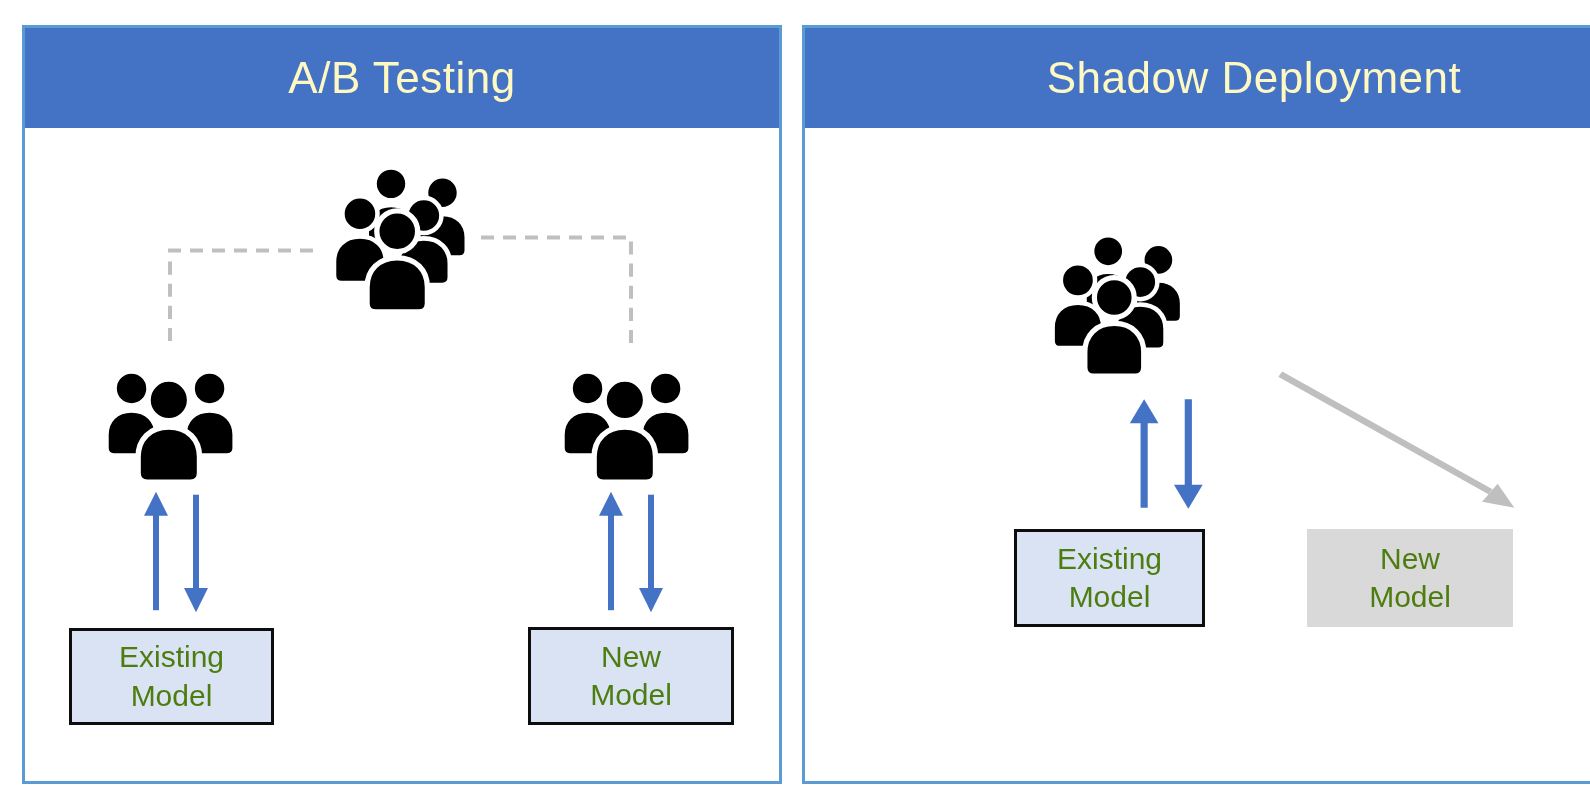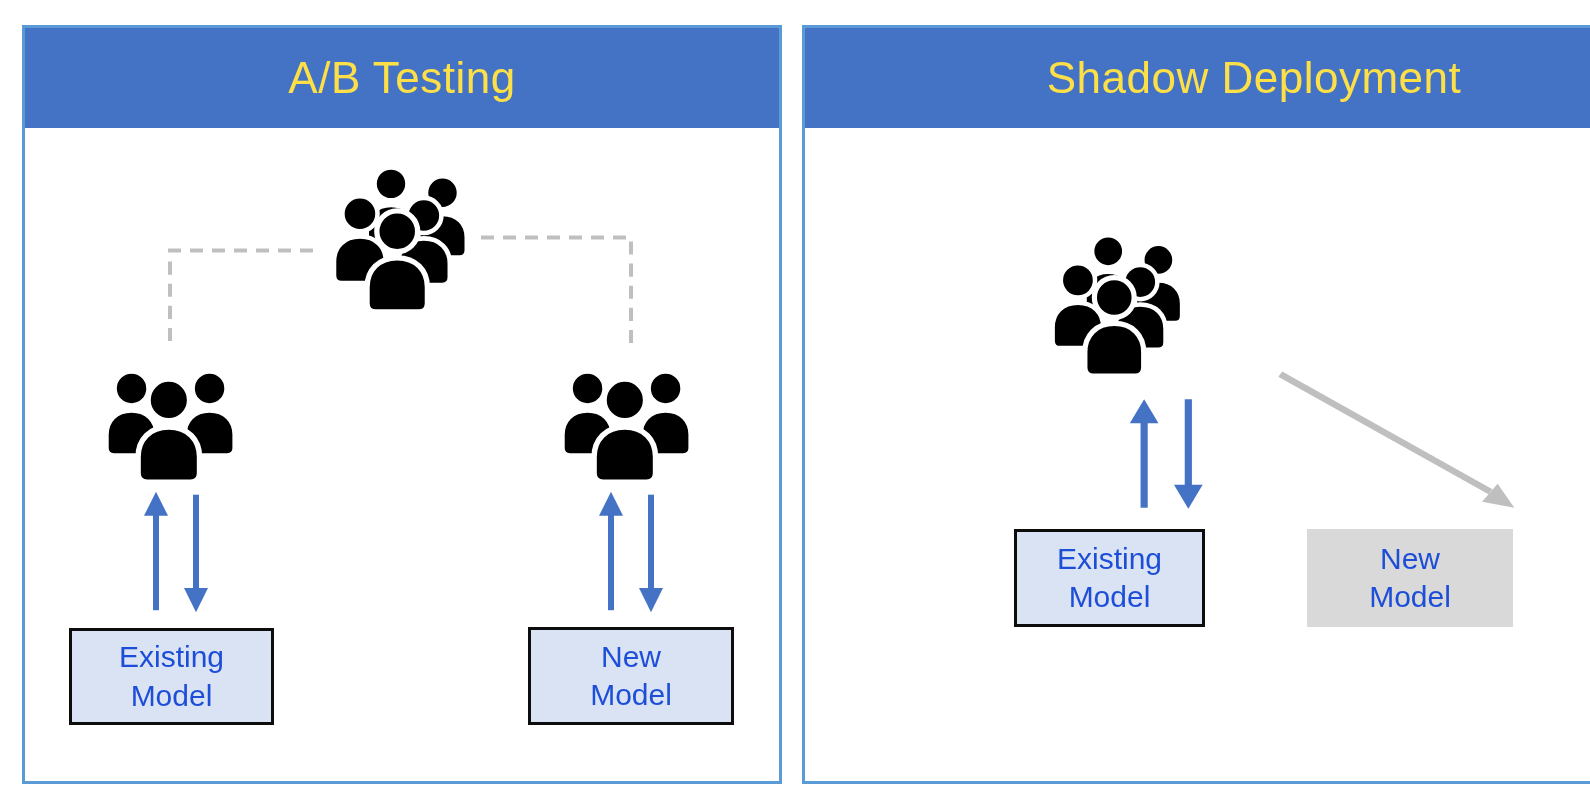--- a/index.html
+++ b/index.html
@@ -22,21 +22,21 @@
   .panel-left  { left: 22px;  width: 760px; }
   .panel-right { left: 802px; width: 904px; }
   .panel-header {
     height: 100px;
     background: #4472C4;
     display: flex;
     align-items: center;
     justify-content: center;
   }
   .panel-title {
-    color: #fde047;
+    color: #fef9c3;
     font-size: 44px;
     font-weight: 400;
     letter-spacing: 0.5px;
   }
   .panel-body { position: relative; height: 653px; }
   .overlay {
     position: absolute;
     left: 0; top: 0;
     width: 100%; height: 100%;
   }
@@ -52,21 +52,21 @@
   .arrow-gray-shaft { stroke: #BFBFBF; stroke-width: 6; }
   .arrow-gray-head  { fill: #BFBFBF; }
   .model-box {
     position: absolute;
     display: flex;
     align-items: center;
     justify-content: center;
     text-align: center;
     font-size: 30px;
     line-height: 1.28;
-    color: #1d4ed8;
+    color: #4d7c0f;
     white-space: pre-line;
   }
   .model-box.blue {
     background: #DAE3F3;
     border: 3px solid #0d0d0d;
   }
   .model-box.gray {
     background: #D9D9D9;
     border: none;
   }

